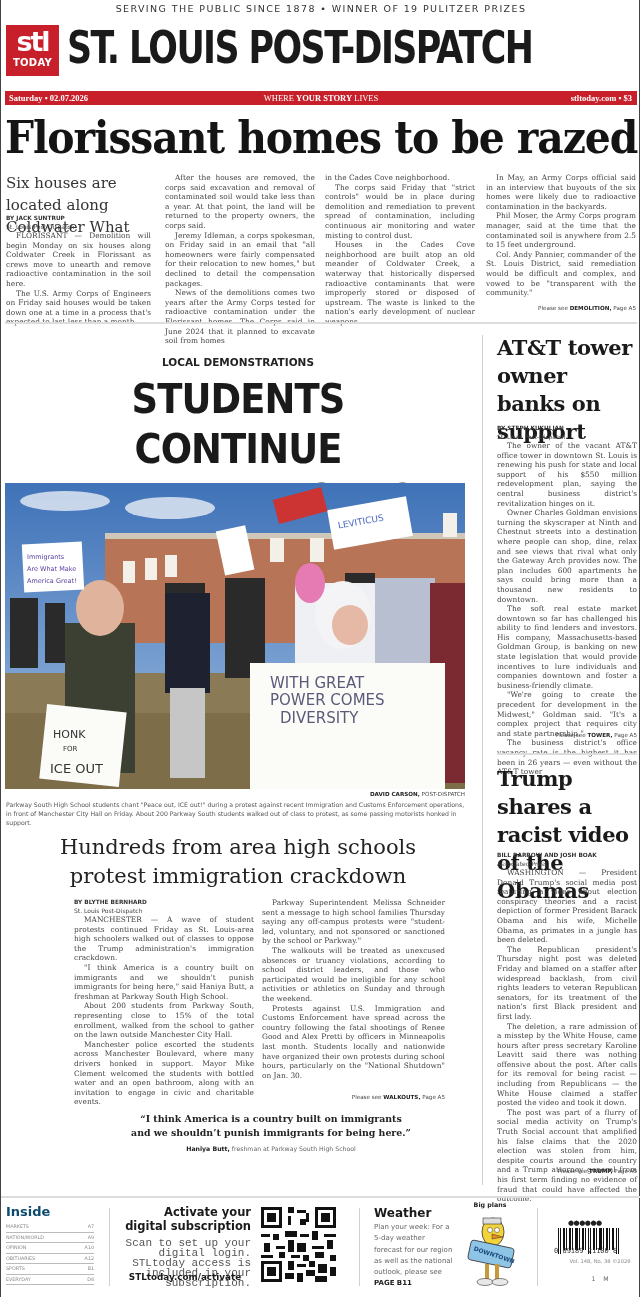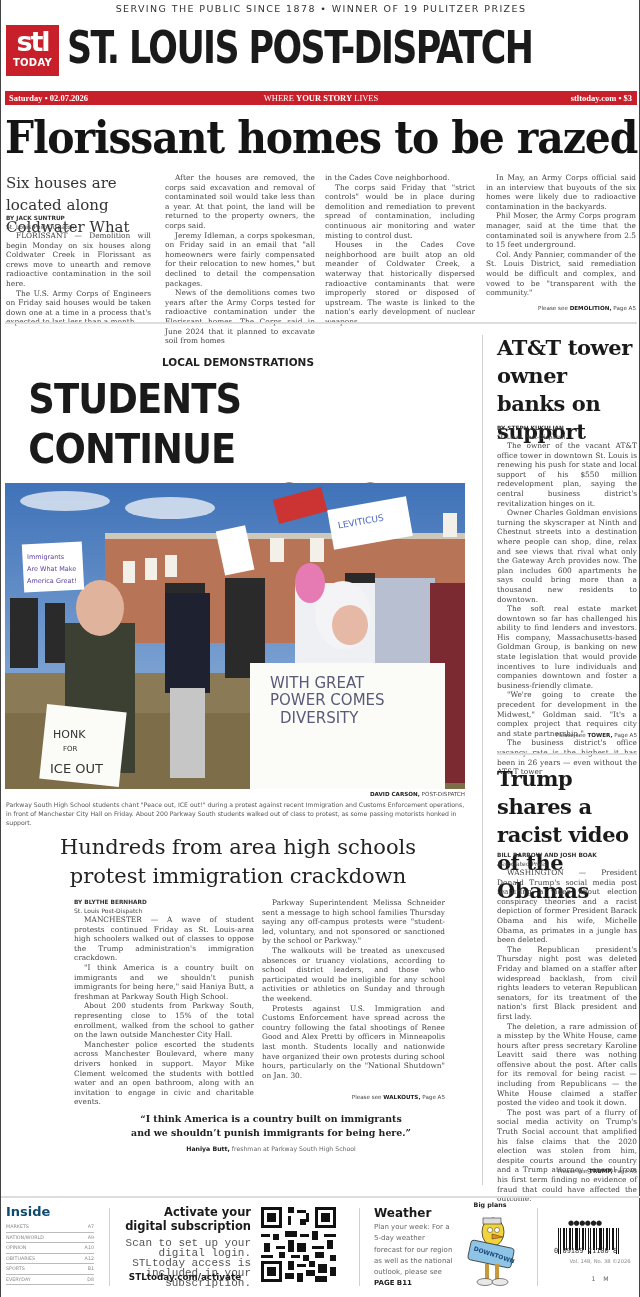--- a/index.html
+++ b/index.html
@@ -26,21 +26,21 @@
   .deck { position: absolute; left: 5px; top: 172px; width: 145px; font-size: 15px; line-height: 22px; color: #333; font-family: "DejaVu Serif", serif; }
   .byline { font-family: "DejaVu Sans", sans-serif; font-size: 5.8px; font-weight: bold; color: #333; line-height: 8px; }
   .affil { font-family: "DejaVu Sans", sans-serif; font-size: 6px; color: #444; line-height: 9px; }
   .jump { position: absolute; font-family: "DejaVu Sans", sans-serif; font-size: 5.6px; color: #444; text-align: right; }
   .jump b { color: #222; }
   .hrule { position: absolute; height: 2px; background: #ddd; }
   .vrule { position: absolute; width: 1px; background: #d0d0d0; }
 
   
   .kicker { position: absolute; left: 4px; top: 356px; width: 466px; text-align: center; font-family: "DejaVu Sans", sans-serif; font-weight: bold; font-size: 10.5px; color: #222; }
-  .main-hed { position: absolute; left: 4px; top: 374px; width: 466px; font-family: "DejaVu Sans", sans-serif; font-weight: bold; font-size: 41px; line-height: 50px; letter-spacing: -1px; color: #1a1a1a; }
+  .main-hed { position: absolute; left: 4px; top: 374px; width: 466px; text-align: center; font-family: "DejaVu Sans", sans-serif; font-weight: bold; font-size: 41px; line-height: 50px; letter-spacing: -1px; color: #1a1a1a; }
   .main-hed span { display: block; transform: scaleX(0.9); }
   .photo { position: absolute; left: 4px; top: 483px; width: 460px; height: 306px; overflow: hidden; background: #6d8fb8; }
   .credit { position: absolute; left: 4px; top: 791px; width: 460px; text-align: right; font-family: "DejaVu Sans", sans-serif; font-size: 5.6px; color: #444; }
   .credit b { color: #222; }
   .cutline { position: absolute; left: 5px; top: 800px; width: 462px; font-family: "DejaVu Sans", sans-serif; font-size: 6.2px; line-height: 9.2px; color: #555; }
   .sec-hed { position: absolute; left: 4px; top: 833px; width: 466px; text-align: center; font-family: "DejaVu Serif", serif; font-size: 21px; line-height: 29px; color: #222; }
   .pull { position: absolute; left: 60px; top: 1112px; width: 420px; text-align: center; font-family: "DejaVu Serif", serif; font-weight: bold; font-size: 9.4px; line-height: 14px; color: #222; }
   .pull-attr { position: absolute; left: 60px; top: 1145px; width: 420px; text-align: center; font-family: "DejaVu Sans", sans-serif; font-size: 6.2px; color: #666; }
   .pull-attr b { color: #222; }
 

